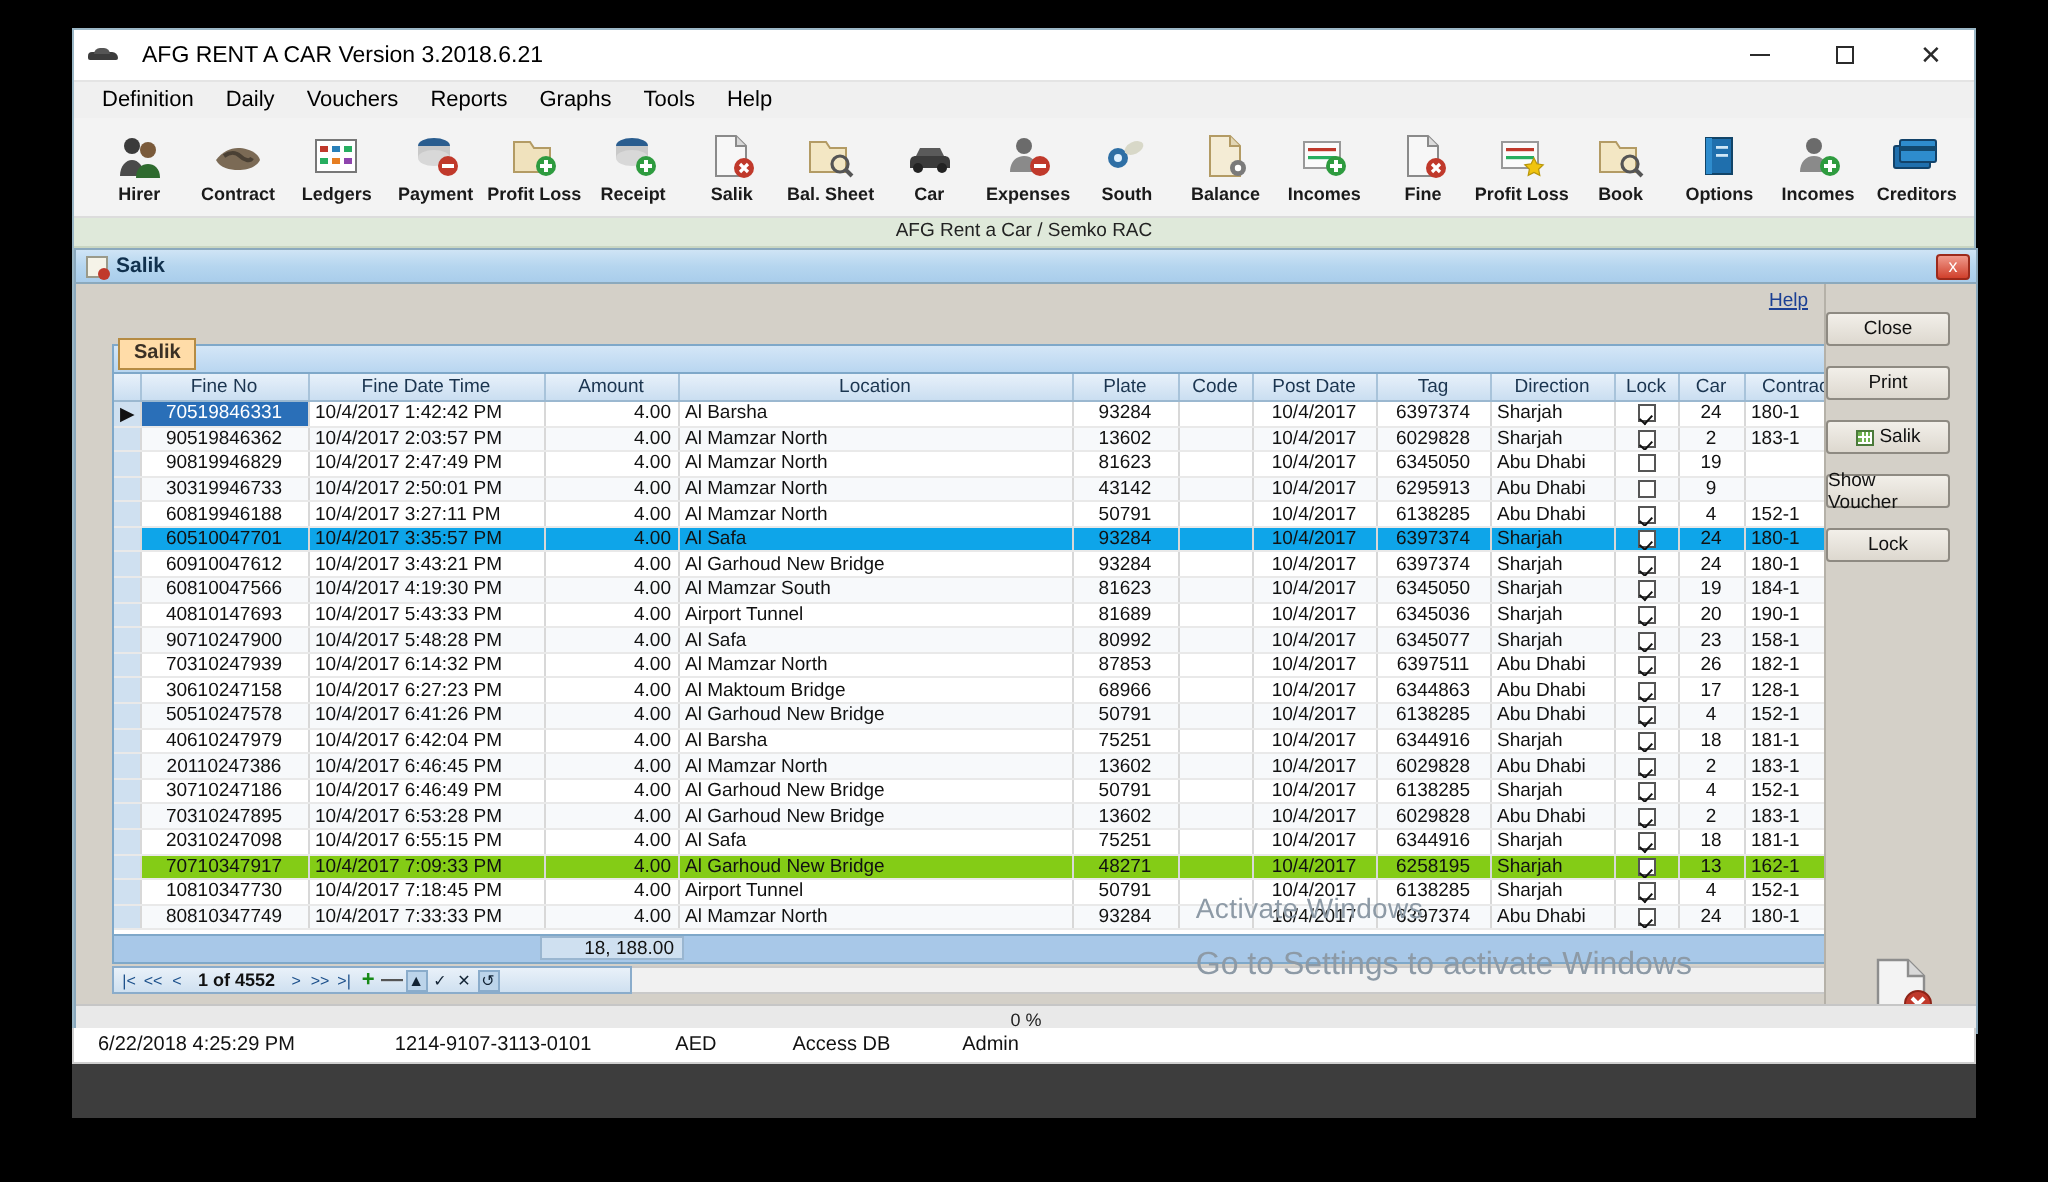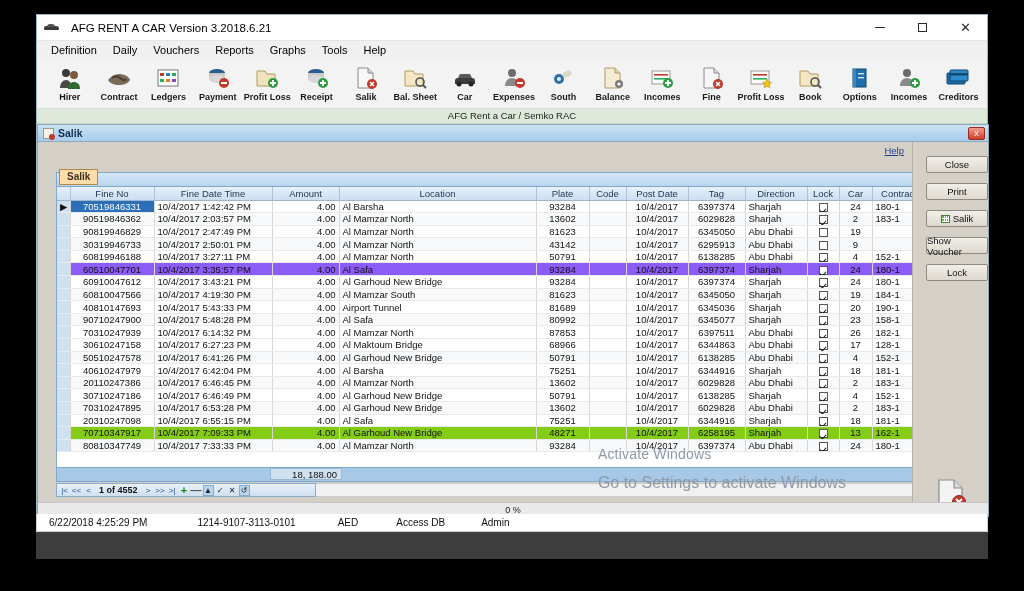--- a/index.html
+++ b/index.html
@@ -211,21 +211,21 @@
   
   .progress-strip {
     position: absolute; left: 0; bottom: 0; width: 100%; height: 14px;
     background: #e9e9e9; border-top: 1px solid #c6c6c6;
     display: flex; align-items: center; justify-content: center;
     font-size: 9px; color: #222;
   }
   
   .side-panel {
     flex: 0 0 76px; background: #d4d0c8; border-left: 1px solid #b5b1a8;
-    padding-top: 14px; display: flex; flex-direction: column; align-items: flex-end; gap: 10px;
+    padding-top: 14px; display: flex; flex-direction: column; align-items: flex-start; gap: 10px;
     position: relative;
   }
   .sbtn {
     width: 62px; height: 17px;
     background: linear-gradient(to bottom,#f2efe9,#ddd8cf);
     border: 1px solid #8e8a82; border-radius: 2px;
     font-size: 9.5px; color: #111;
     display: flex; align-items: center; justify-content: center; gap: 3px;
   }
   .mini-grid {
@@ -645,21 +645,21 @@
                         <td>Al Mamzar North</td>
                         <td class="ctr">50791</td>
                         <td class="ctr"></td>
                         <td class="ctr">10/4/2017</td>
                         <td class="ctr">6138285</td>
                         <td>Abu Dhabi</td>
                         <td class="ctr"><span class="chk on"></span></td>
                         <td class="ctr">4</td>
                         <td>152-1</td>
                       </tr>
-                      <tr style="background: #8b5cf6;">
+                      <tr style="background: #0ea5e9;">
                         <td class="rowmark"></td>
                         <td class="ctr">60510047701</td>
                         <td>10/4/2017 3:35:57 PM</td>
                         <td class="num">4.00</td>
                         <td>Al Safa</td>
                         <td class="ctr">93284</td>
                         <td class="ctr"></td>
                         <td class="ctr">10/4/2017</td>
                         <td class="ctr">6397374</td>
                         <td>Sharjah</td>
@@ -854,20 +854,35 @@
                         <td class="num">4.00</td>
                         <td>Al Garhoud New Bridge</td>
                         <td class="ctr">48271</td>
                         <td class="ctr"></td>
                         <td class="ctr">10/4/2017</td>
                         <td class="ctr">6258195</td>
                         <td>Sharjah</td>
                         <td class="ctr"><span class="chk on"></span></td>
                         <td class="ctr">13</td>
                         <td>162-1</td>
+                      </tr>
+                      <tr>
+                        <td class="rowmark"></td>
+                        <td class="ctr">10810347730</td>
+                        <td>10/4/2017 7:18:45 PM</td>
+                        <td class="num">4.00</td>
+                        <td>Airport Tunnel</td>
+                        <td class="ctr">50791</td>
+                        <td class="ctr"></td>
+                        <td class="ctr">10/4/2017</td>
+                        <td class="ctr">6138285</td>
+                        <td>Sharjah</td>
+                        <td class="ctr"><span class="chk on"></span></td>
+                        <td class="ctr">4</td>
+                        <td>152-1</td>
                       </tr>
                       <tr style="background: rgb(247, 249, 251);">
                         <td class="rowmark"></td>
                         <td class="ctr">80810347749</td>
                         <td>10/4/2017 7:33:33 PM</td>
                         <td class="num">4.00</td>
                         <td>Al Mamzar North</td>
                         <td class="ctr">93284</td>
                         <td class="ctr"></td>
                         <td class="ctr">10/4/2017</td>

